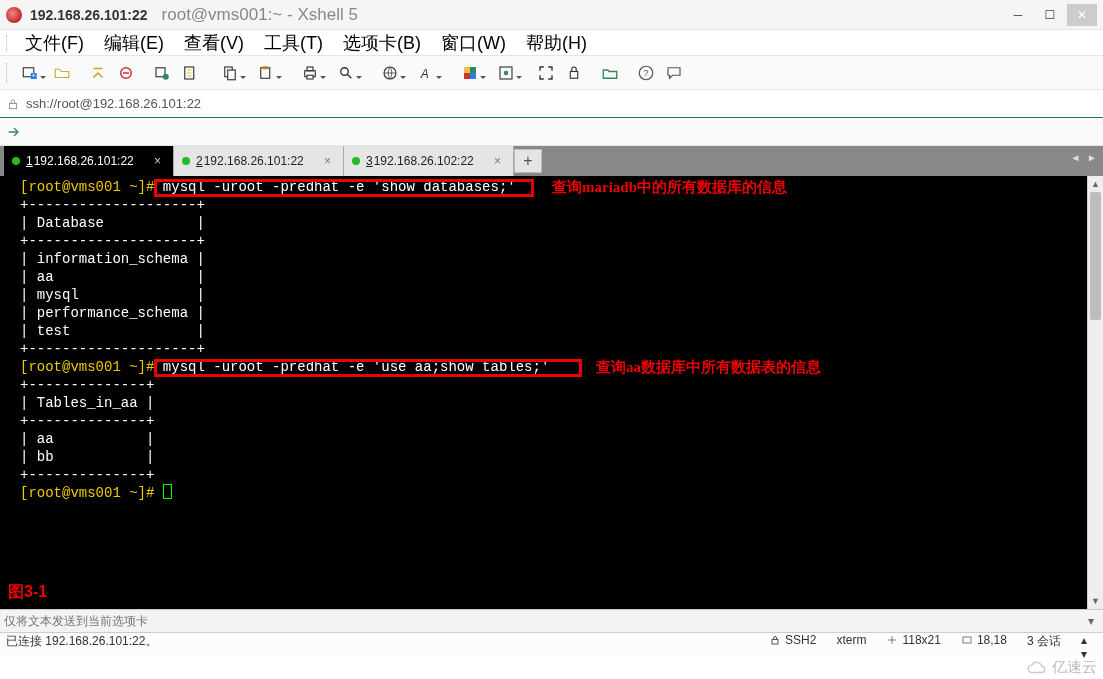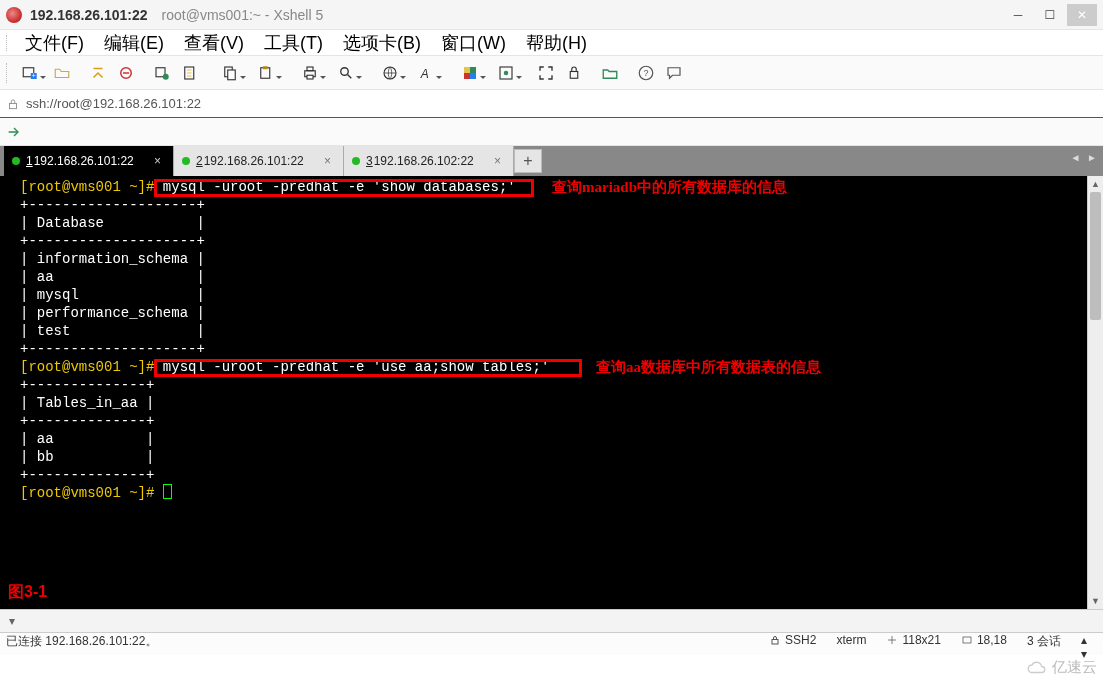--- a/index.html
+++ b/index.html
@@ -2,21 +2,21 @@
 <html><head>
 <meta charset="utf-8">
 <style>
   * { box-sizing: border-box; margin: 0; padding: 0; }
   body { font-family: "Microsoft YaHei", Tahoma, sans-serif; font-size: 12px; background: #fff; width: 1103px; height: 679px; position: relative; overflow: hidden; }
 
   
   .titlebar { height: 30px; display: flex; align-items: center; padding: 0 6px; background: #f5f5f5; border-bottom: 1px solid #e5e5e5; }
   .titlebar .logo { width: 16px; height: 16px; background: radial-gradient(circle at 40% 40%, #e88 0%, #c33 60%, #a11 100%); border-radius: 50%; margin-right: 8px; }
   .titlebar .ip { font-weight: bold; font-size: 14px; color: #333; margin-right: 14px; }
-  .titlebar .subtitle { color: #888; font-size: 14px; }
+  .titlebar .subtitle { color: #888; font-size: 17px; }
   .titlebar .winbtns { margin-left: auto; display: flex; }
   .titlebar .winbtn { width: 30px; height: 22px; display: flex; align-items: center; justify-content: center; margin-left: 2px; color: #444; }
   .titlebar .winbtn.close { background: #ccc; color: #fff; }
 
   
   .menubar { height: 26px; display: flex; align-items: center; padding: 0 6px; border-bottom: 1px solid #e5e5e5; }
   .menubar .sep { width: 5px; height: 16px; border-left: 1px dotted #bbb; margin-right: 4px; }
   .menubar .mi { padding: 3px 10px; color: #000000; font-size: 18px; }
 
   
@@ -292,20 +292,21 @@
   <div class="figlabel" style="left:8px; bottom:6px;">图3-1</div>
 
   <div class="scrollbar">
     <div class="arr">▲</div>
     <div class="thumb"></div>
     <div class="arr" style="position:absolute;bottom:0;left:0;right:0">▼</div>
   </div>
 </div>
 
 <div class="sendbar">
+  <input placeholder="仅将文本发送到当前选项卡" style="">
   <div class="sdd">▾</div>
 </div>
 
 <div class="status">
   <div class="left">已连接 192.168.26.101:22。</div>
   <div class="spacer"></div>
   <div class="cell">
       <svg viewBox="0 0 24 24">
         <rect x="6" y="11" width="12" height="9" fill="none" stroke="#555" stroke-width="2"></rect>
         <path d="M9 11V8a3 3 0 016 0v3" fill="none" stroke="#555" stroke-width="2"></path>

